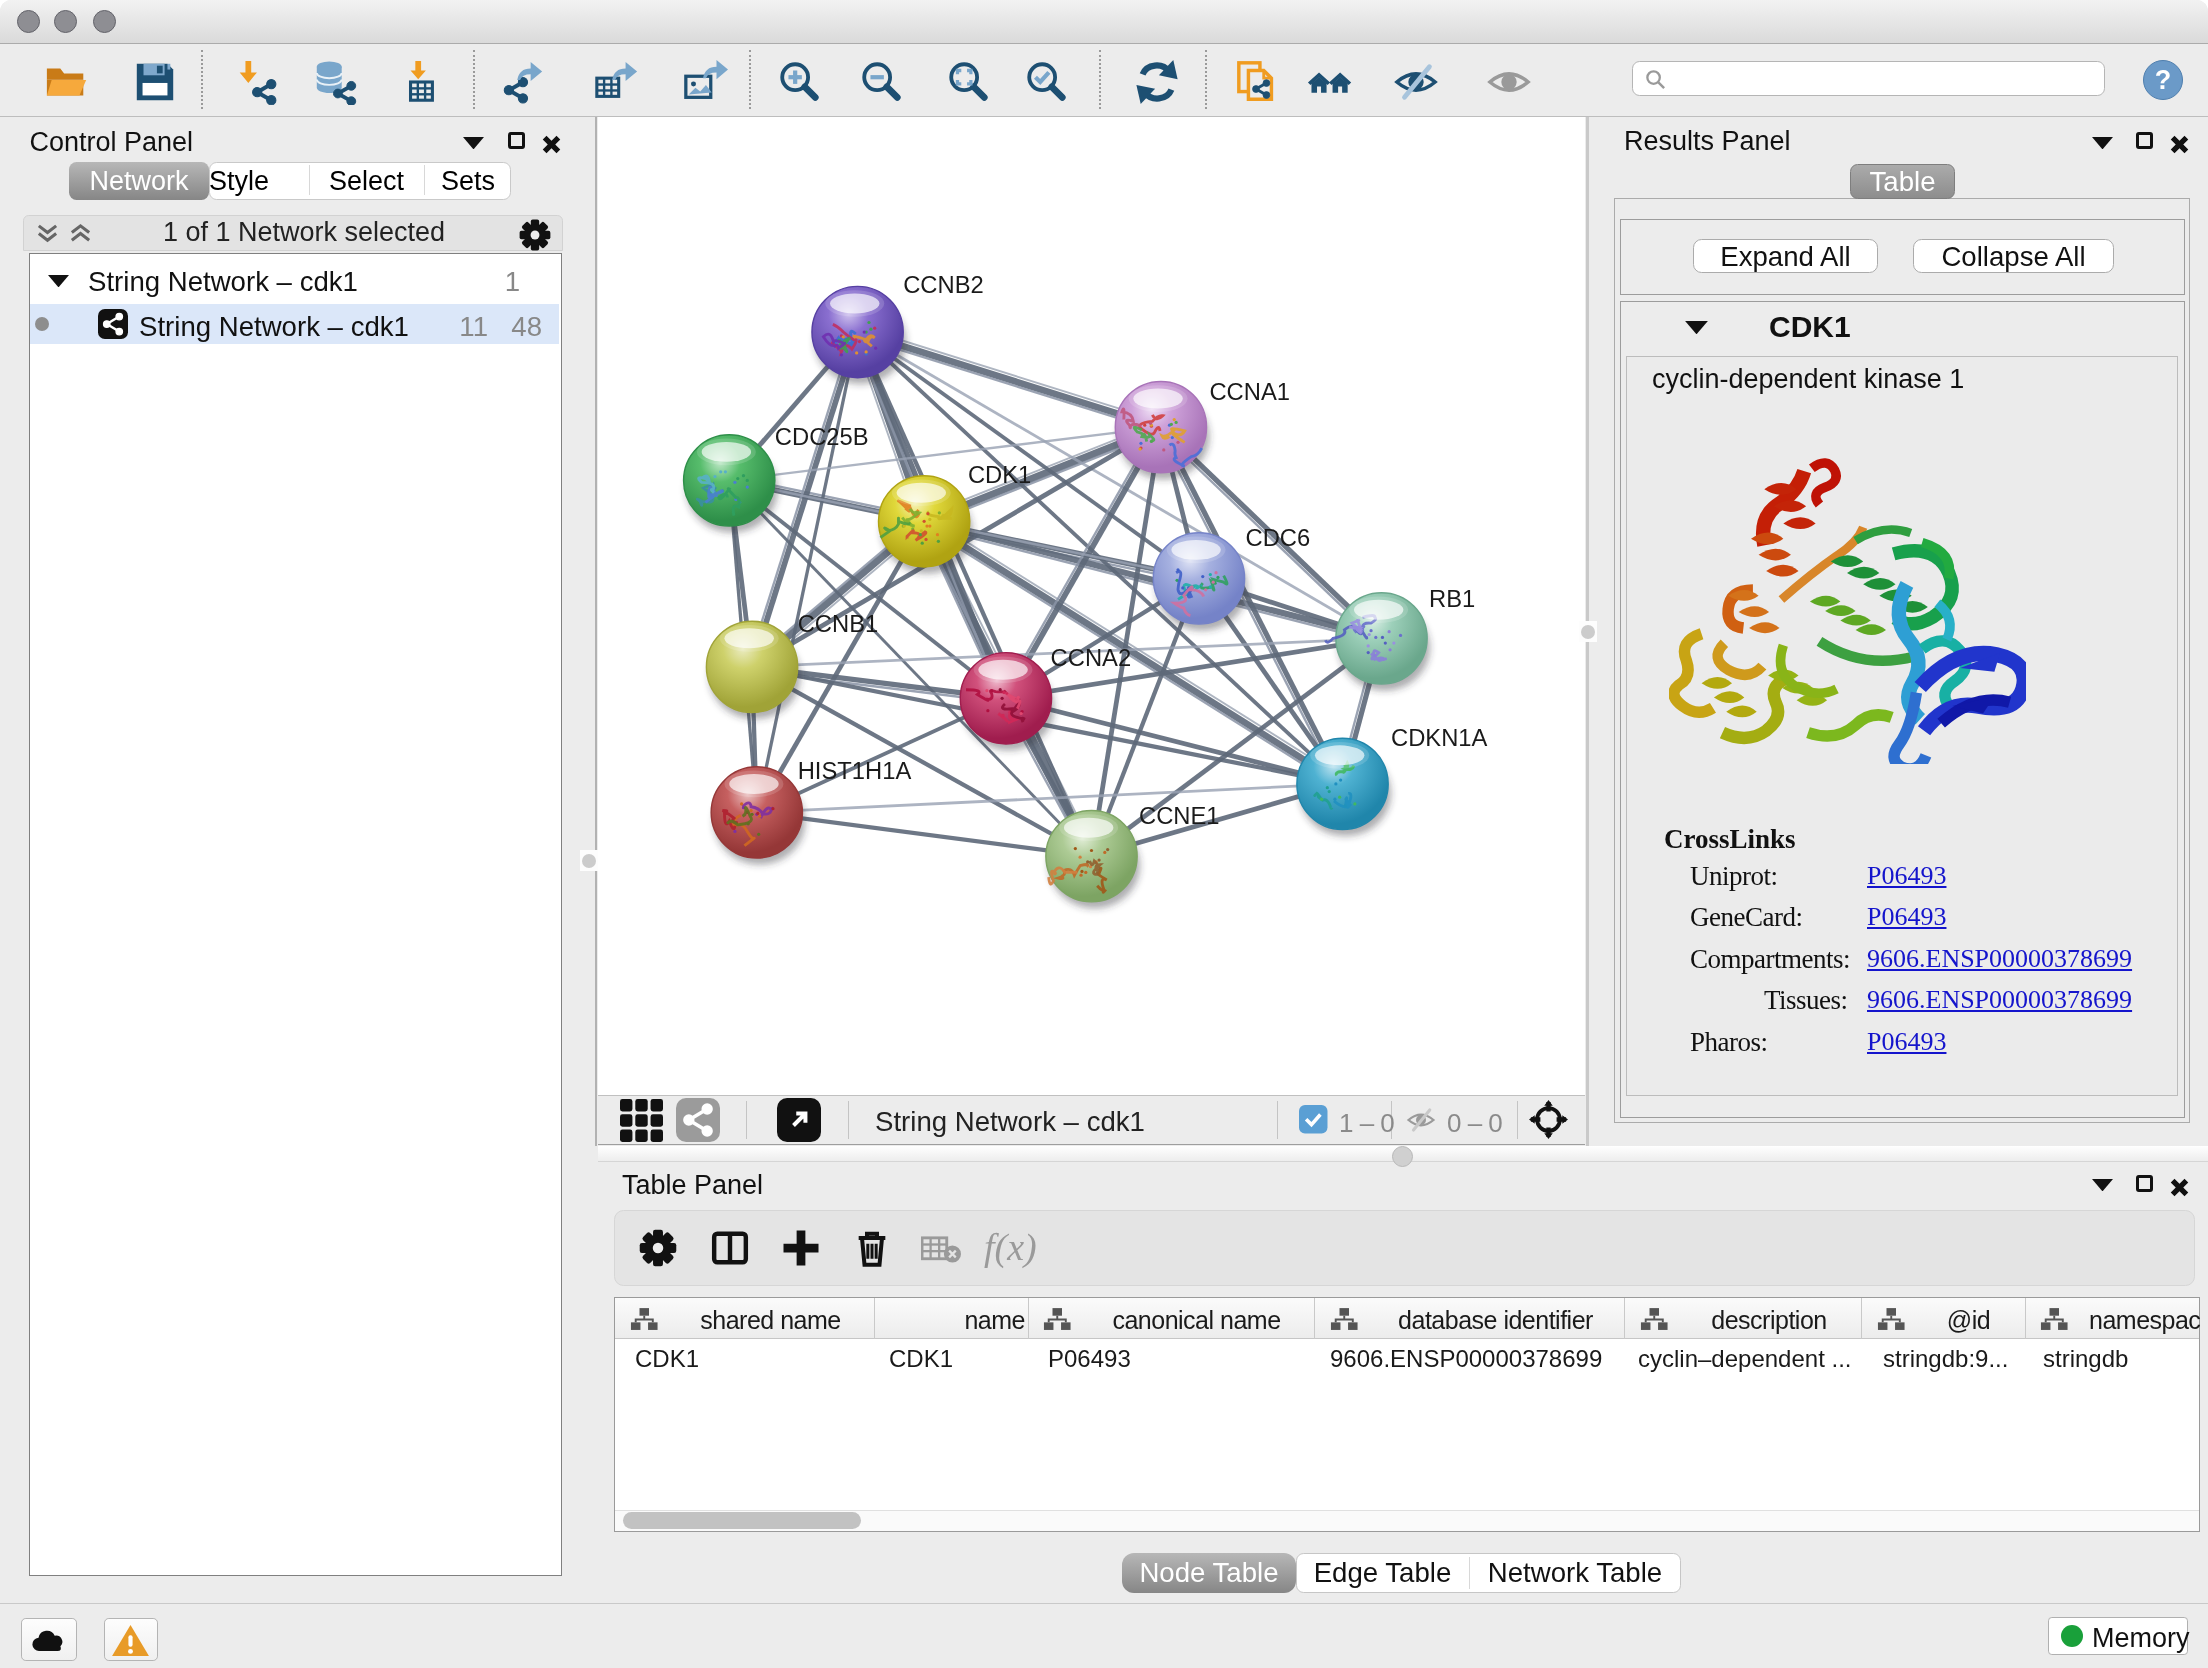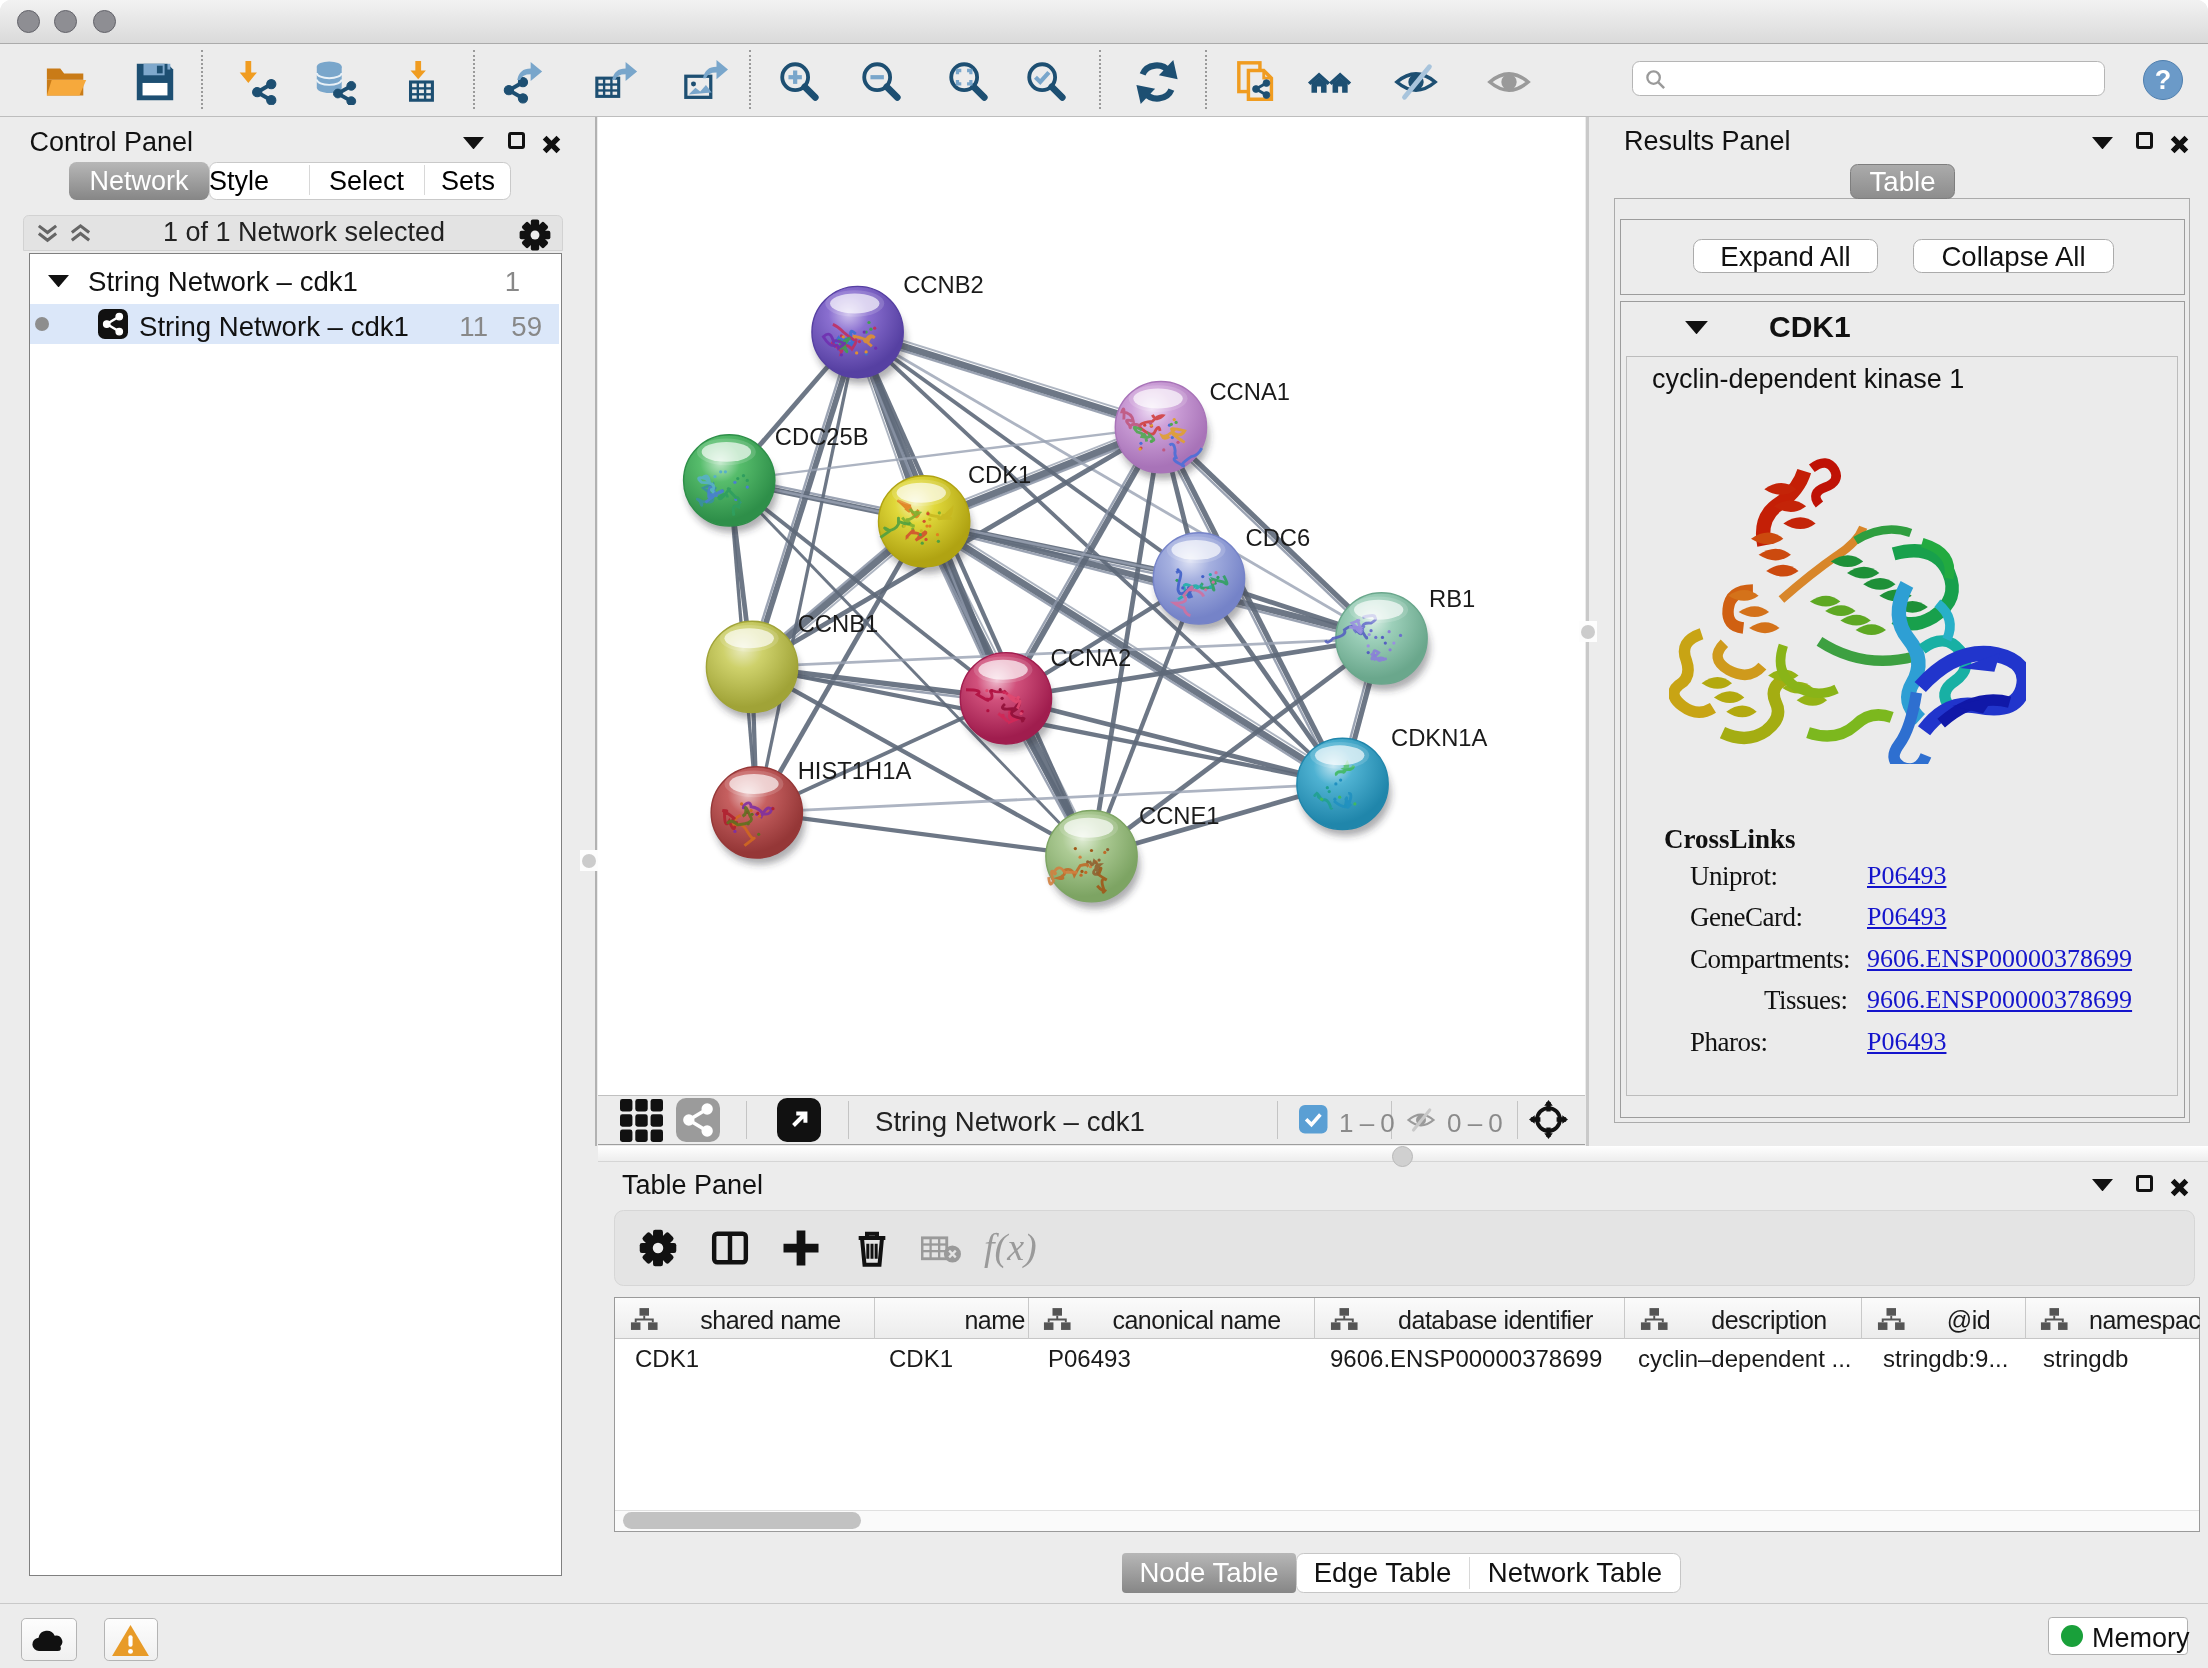--- a/index.html
+++ b/index.html
@@ -639,21 +639,21 @@
       <g stroke="#fff" fill="#fff">
         <line x1="7" y1="12" x2="17" y2="6" stroke-width="2"></line>
         <line x1="7" y1="12" x2="17" y2="18" stroke-width="2"></line>
         <circle cx="17" cy="6" r="2.6"></circle>
         <circle cx="7" cy="12" r="2.6"></circle>
         <circle cx="17" cy="18" r="2.6"></circle>
       </g>
     </svg>
     <div class="t29" style="position:absolute;left:139px;top:311px;color:#111">String Network – cdk1</div>
     <div class="t29" style="position:absolute;left:439px;top:311px;width:49px;text-align:right;color:#888">11</div>
-    <div class="t29" style="position:absolute;left:493px;top:311px;width:49px;text-align:right;color:#888">59</div>
+    <div class="t29" style="position:absolute;left:493px;top:311px;width:49px;text-align:right;color:#888">48</div>
     <div class="t28" style="position:absolute;left:1624px;top:126px;color:#111">Results Panel</div>
     <svg style="position:absolute;left:2092px;top:137px" width="21" height="12.4" viewBox="0 0 22 13">
       <path d="M0 0 h22 L11.0 13 z" fill="#111"></path>
     </svg>
     <div style="position:absolute;left:2136px;top:132px;width:17px;height:17px;border:3.3px solid #111;border-radius:2.9px"></div>
     <svg style="position:absolute;left:2167px;top:132px" width="25" height="25" viewBox="0 0 20 20">
       <path d="M3 6 L6 3 L10 7 L14 3 L17 6 L13 10 L17 14 L14 17 L10 13 L6 17 L3 14 L7 10 z" fill="#111"></path>
     </svg>
     <div style="position:absolute;left:1614px;top:198px;width:576px;height:925px;border:1px solid #ababab"></div>
     <div class="t29" style="position:absolute;left:1850px;top:164px;width:105px;height:35px;background:linear-gradient(#ababab,#8d8d8d);border:1px solid #7e7e7e;border-radius:7.6px;color:#fff;text-align:center;line-height:34px">Table</div>
@@ -826,21 +826,21 @@
     <div style="position:absolute;left:889px;top:1345px;width:133px;color:#1a1a1a;white-space:nowrap;overflow:hidden;font-size:24px">CDK1</div>
     <div style="position:absolute;left:1048px;top:1345px;width:257px;color:#1a1a1a;white-space:nowrap;overflow:hidden;font-size:24px">P06493</div>
     <div style="position:absolute;left:1330px;top:1345px;width:285px;color:#1a1a1a;white-space:nowrap;overflow:hidden;font-size:24px">9606.ENSP00000378699</div>
     <div style="position:absolute;left:1638px;top:1345px;width:221px;color:#1a1a1a;white-space:nowrap;overflow:hidden;font-size:24px">cyclin–dependent ...</div>
     <div style="position:absolute;left:1883px;top:1345px;width:133px;color:#1a1a1a;white-space:nowrap;overflow:hidden;font-size:24px">stringdb:9...</div>
     <div style="position:absolute;left:2043px;top:1345px;width:152px;color:#1a1a1a;white-space:nowrap;overflow:hidden;font-size:24px">stringdb</div>
     <div style="position:absolute;left:615px;top:1510px;width:1584px;height:21px;background:#fafafa;border-top:1px solid #e0e0e0"></div>
     <div style="position:absolute;left:623px;top:1512px;width:238px;height:17px;background:#c2c2c2;border-radius:8.6px"></div>
     <div style="position:absolute;left:1296px;top:1553px;width:385px;height:40px;background:#fff;border:1px solid #c6c6c6;border-radius:7.6px"></div>
     <div style="position:absolute;left:1469px;top:1557px;height:32px;border-left:1px solid #d8d8d8"></div>
-    <div class="t29" style="position:absolute;left:1122px;top:1553px;width:174px;height:40px;background:linear-gradient(#b7b7b7,#868686);border-radius:4px;color:#fff;text-align:center;line-height:40px">Node Table</div>
+    <div class="t29" style="position:absolute;left:1122px;top:1553px;width:174px;height:40px;background:linear-gradient(#b7b7b7,#868686);border-radius:12px;color:#fff;text-align:center;line-height:40px">Node Table</div>
     <div class="t29" style="position:absolute;left:1296px;top:1553px;width:173px;text-align:center;line-height:40px;color:#111">Edge Table</div>
     <div class="t29" style="position:absolute;left:1469px;top:1553px;width:212px;text-align:center;line-height:40px;color:#111">Network Table</div>
     <div style="position:absolute;left:0;top:1603px;width:2208px;height:66px;background:#ececec;border-top:1px solid #c9c9c9"></div>
     <div style="position:absolute;left:21px;top:1618px;width:56px;height:43px;background:linear-gradient(#fdfdfd,#f0f0f0);border:1px solid #b4b4b4;border-radius:4.8px"></div>
     <svg style="position:absolute;left:30px;top:1628px" width="38" height="25" viewBox="0 0 40 26">
       <path d="M10 24 a7 7 0 0 1 -1 -14 a9 9 0 0 1 17 -2 a6.5 6.5 0 0 1 6 11 q 2 5 -3 5 z" fill="#111"></path>
     </svg>
     <div style="position:absolute;left:104px;top:1618px;width:54px;height:43px;background:linear-gradient(#fdfdfd,#f0f0f0);border:1px solid #b4b4b4;border-radius:4.8px"></div>
     <svg style="position:absolute;left:111px;top:1624px" width="39" height="34" viewBox="0 0 41 36">
       <path d="M20.5 1 L40 34 H1 z" fill="#e89b28"></path>

